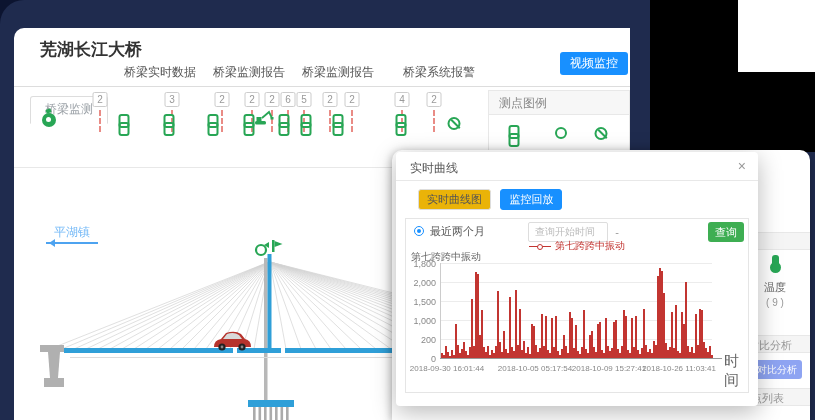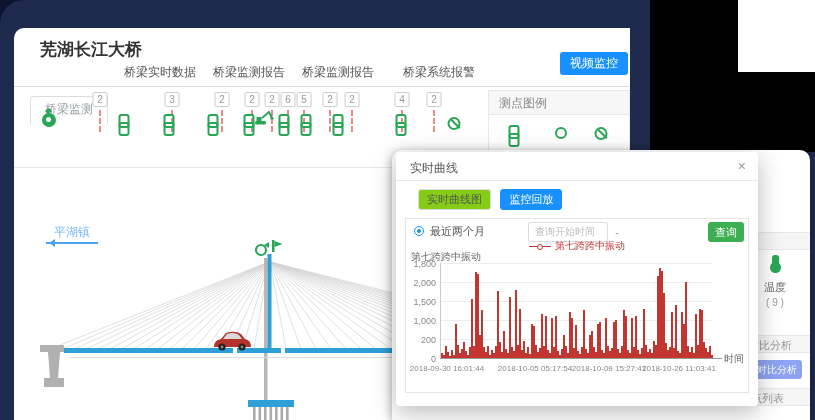--- a/index.html
+++ b/index.html
@@ -81,21 +81,21 @@
     background:#8ea4f2; color:#fff; font-size:10px; border-radius:3px; cursor:pointer; white-space:nowrap; }
 
   
   .modal { position:absolute; left:396px; top:152px; width:362px; height:254px; background:#fff;
     border-radius:4px; box-shadow:0 6px 24px rgba(0,0,0,.28); }
   .modal-header { position:relative; height:29px; line-height:29px; border-bottom:1px solid #e8e8e8; }
   .modal-title { padding-left:14px; font-size:12px; color:#555; }
   .modal-close { position:absolute; right:12px; top:0; font-size:14px; color:#999; cursor:pointer; }
   .mode-btns { position:absolute; left:22px; top:37px; }
   .mode-btn { display:inline-block; height:21px; line-height:19px; padding:0 8px; font-size:11px;
-    border:1px solid #ddd; border-radius:3px; color:#555; background:#84cc16; cursor:pointer; }
+    border:1px solid #ddd; border-radius:3px; color:#555; background:#eab308; cursor:pointer; }
   .mode-btn.active { background:#1890ff; border-color:#1890ff; color:#fff; margin-left:5px; }
   .chart-box { position:absolute; left:9px; top:66px; width:344px; height:175px; border:1px solid #e5e5e5; }
   .query-row { position:absolute; left:6px; right:6px; top:3px; height:20px; }
   .radio { position:absolute; left:2px; top:4px; width:10px; height:10px; border:1px solid #1890ff; border-radius:50%; cursor:pointer; }
   .radio::after { content:''; position:absolute; left:2px; top:2px; width:4px; height:4px; background:#1890ff; border-radius:50%; }
   .radio-label { position:absolute; left:18px; top:2px; font-size:11px; color:#555; }
   .date-input { position:absolute; top:0; height:20px; border:1px solid #ddd; border-radius:2px;
     font-size:10px; color:#bbb; line-height:18px; padding:0 6px; background:#fff; overflow:hidden; white-space:nowrap; }
   .di-start { left:116px; width:80px; }
   .di-sep { position:absolute; left:198px; top:0; width:14px; text-align:center; font-size:11px; color:#999; line-height:20px; }
@@ -108,21 +108,21 @@
   .cl-mark::after { content:''; position:absolute; left:8px; top:0; width:4px; height:4px; border:1px solid #c23531;
     border-radius:50%; background:#fff; }
   .axis-name { position:absolute; left:5px; top:31px; font-size:10px; color:#666; }
   .plot { position:absolute; left:34px; top:44px; width:272px; height:95px; border-left:1px solid #ccc; }
   .gridline { position:absolute; left:0; width:100%; height:1px; background:#ececec; }
   .bars { position:absolute; left:0; bottom:0; width:100%; height:95px; display:flex; align-items:flex-end; }
   .bar { width:2px; background:#c23531; flex:0 0 2px; }
   .x-axis { position:absolute; left:34px; top:139px; width:282px; height:1px; background:#999; }
   .y-tick { position:absolute; width:30px; text-align:right; font-size:9px; color:#888; }
   .x-label { position:absolute; top:145px; transform:translateX(-50%); font-size:8px; color:#888; white-space:nowrap; }
-  .x-axis-name { position:absolute; left:318px; top:133px; font-size:10px; color:#666; }
+  .x-axis-name { position:absolute; left:318px; top:133px; font-size:15px; color:#666; }
 </style>
 </head>
 <body>
 
 <div class="canvas">
   <div class="navy-bg"></div>
   <div class="black-box"></div>
   <div class="white-corner"></div>
 
   <div class="main-window">

